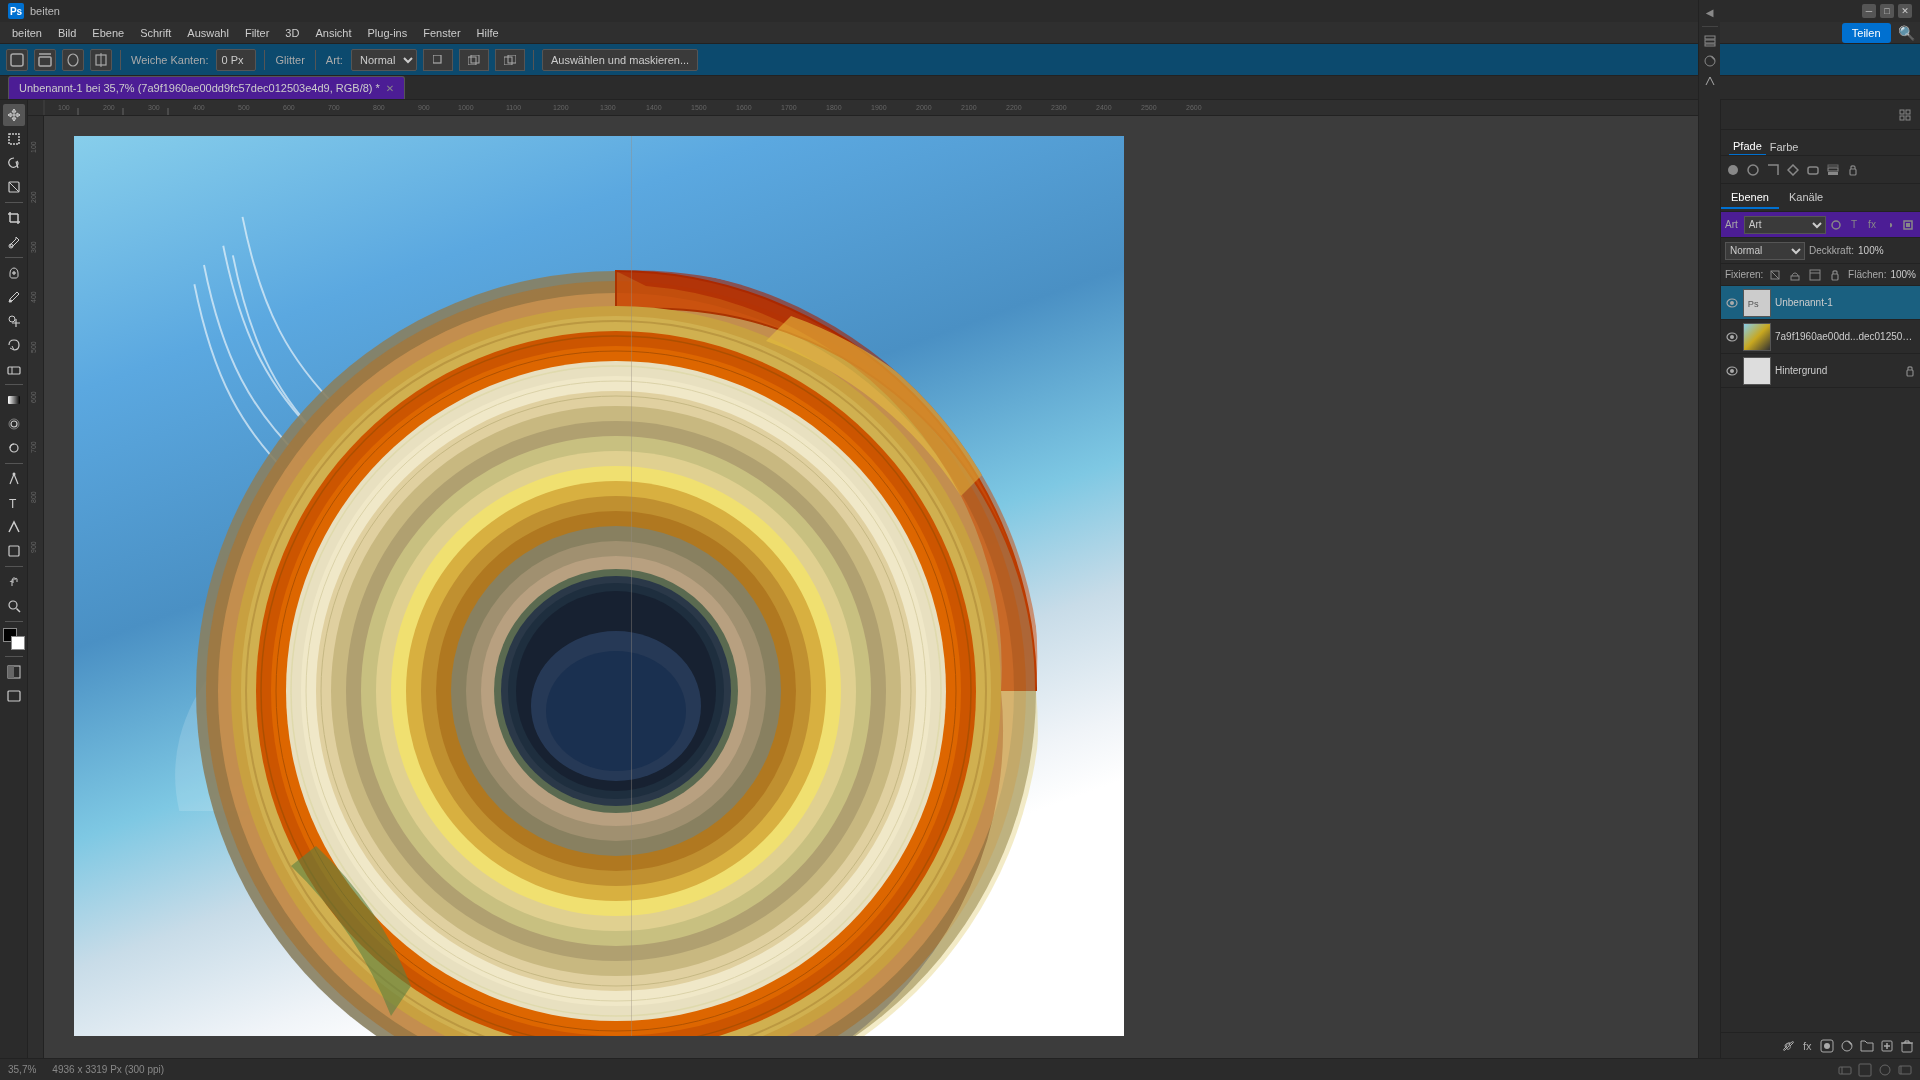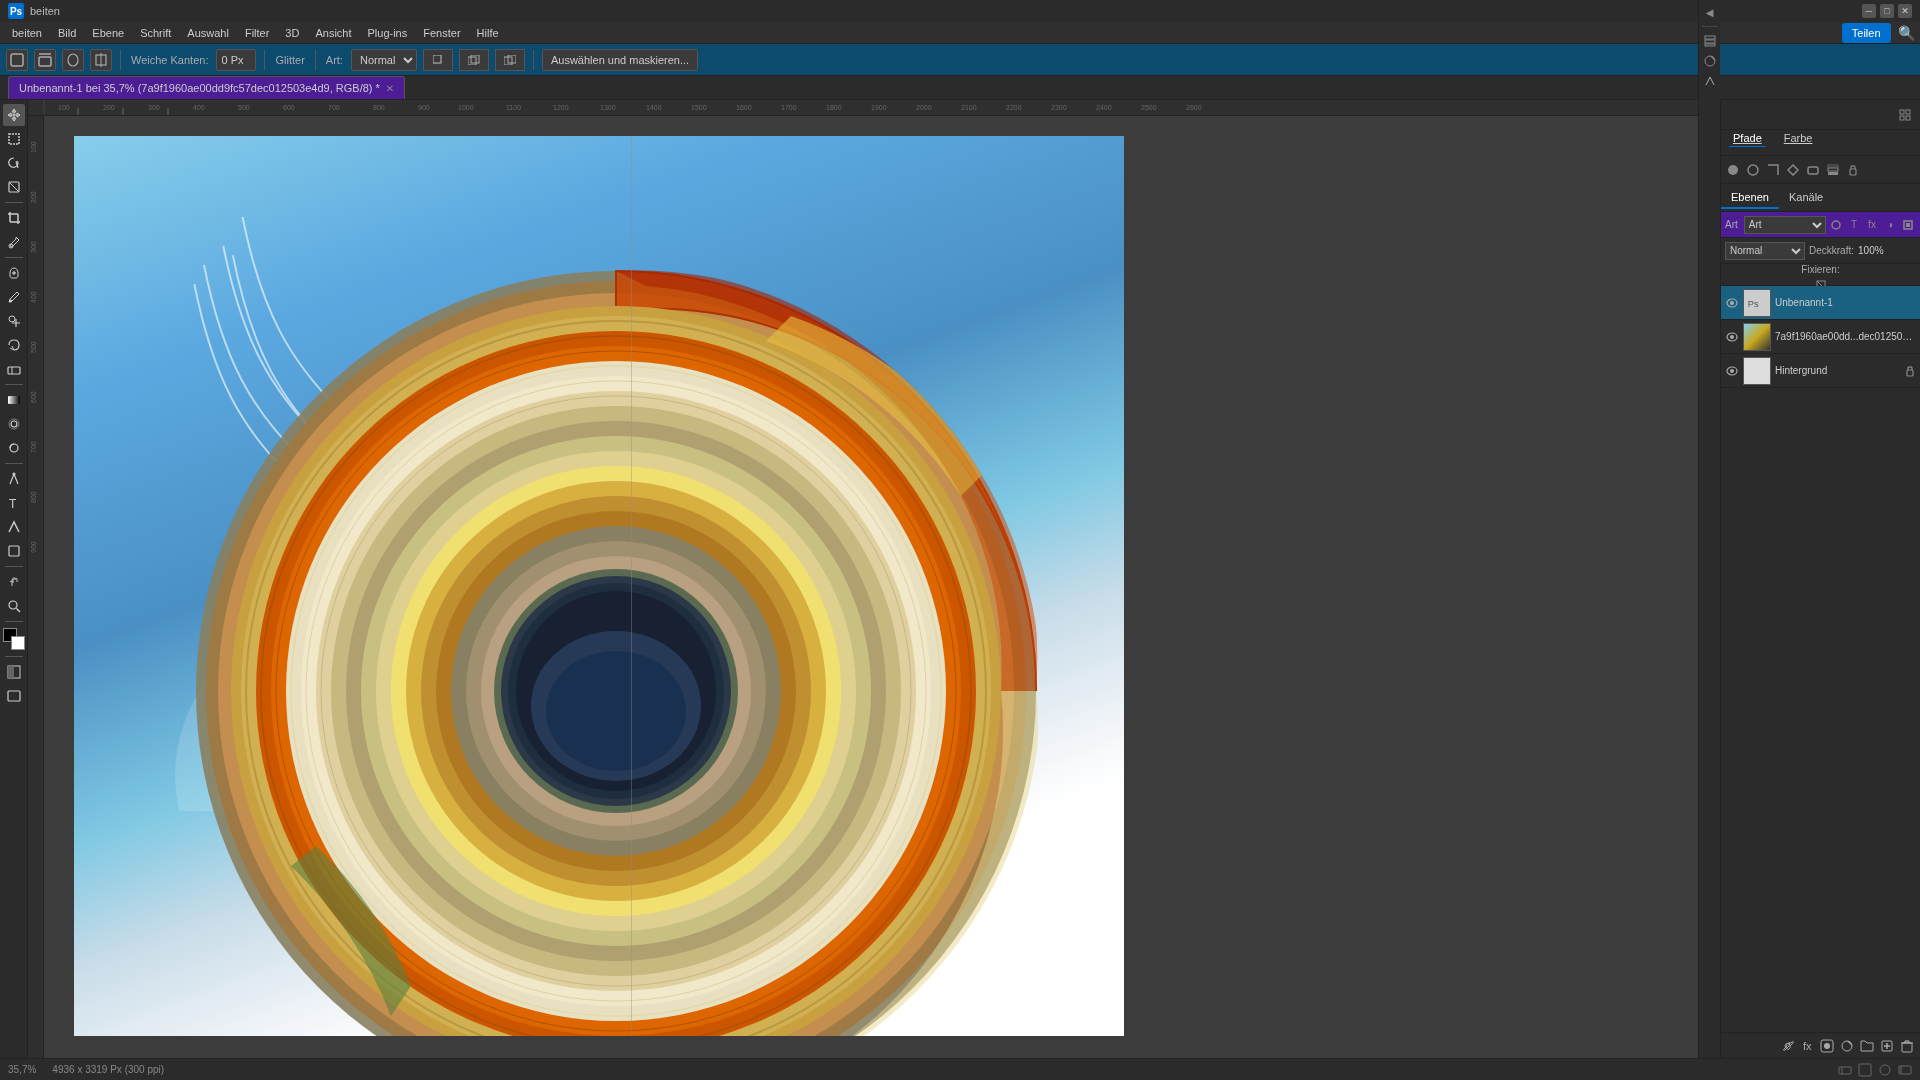--- a/index.html
+++ b/index.html
@@ -344,21 +344,20 @@
 
     
     #layer-lock {
       height: 22px;
       background: #2b2b2b;
       display: flex;
       align-items: center;
       padding: 0 4px;
       gap: 4px;
       border-bottom: 1px solid #222;
-      flex-direction: column;
     }
     .lock-label {
       font-size: 10px; color: #aaa;
     }
     .lock-icon-btn {
       width: 16px; height: 16px;
       cursor: pointer;
       display: flex; align-items: center; justify-content: center;
       color: #888; font-size: 10px;
     }
@@ -473,25 +472,24 @@
       cursor: pointer;
       display: flex; align-items: center; justify-content: center;
       color: #888; font-size: 10px;
     }
 
     
     #paths-panel-header {
       height: 26px;
       background: #2b2b2b;
       display: flex;
-      align-items: flex-start;
+      align-items: flex-end;
       padding: 0 8px;
       border-bottom: 1px solid #222;
-      gap: 14px;
-      text-decoration: underline;
+      gap: 0;
     }
     .paths-tab {
       font-size: 11px;
       color: #ccc;
       cursor: pointer;
       padding: 2px 4px;
     }
     .paths-tab.active {
       color: #fff;
       border-bottom: 1px solid #0070d0;

